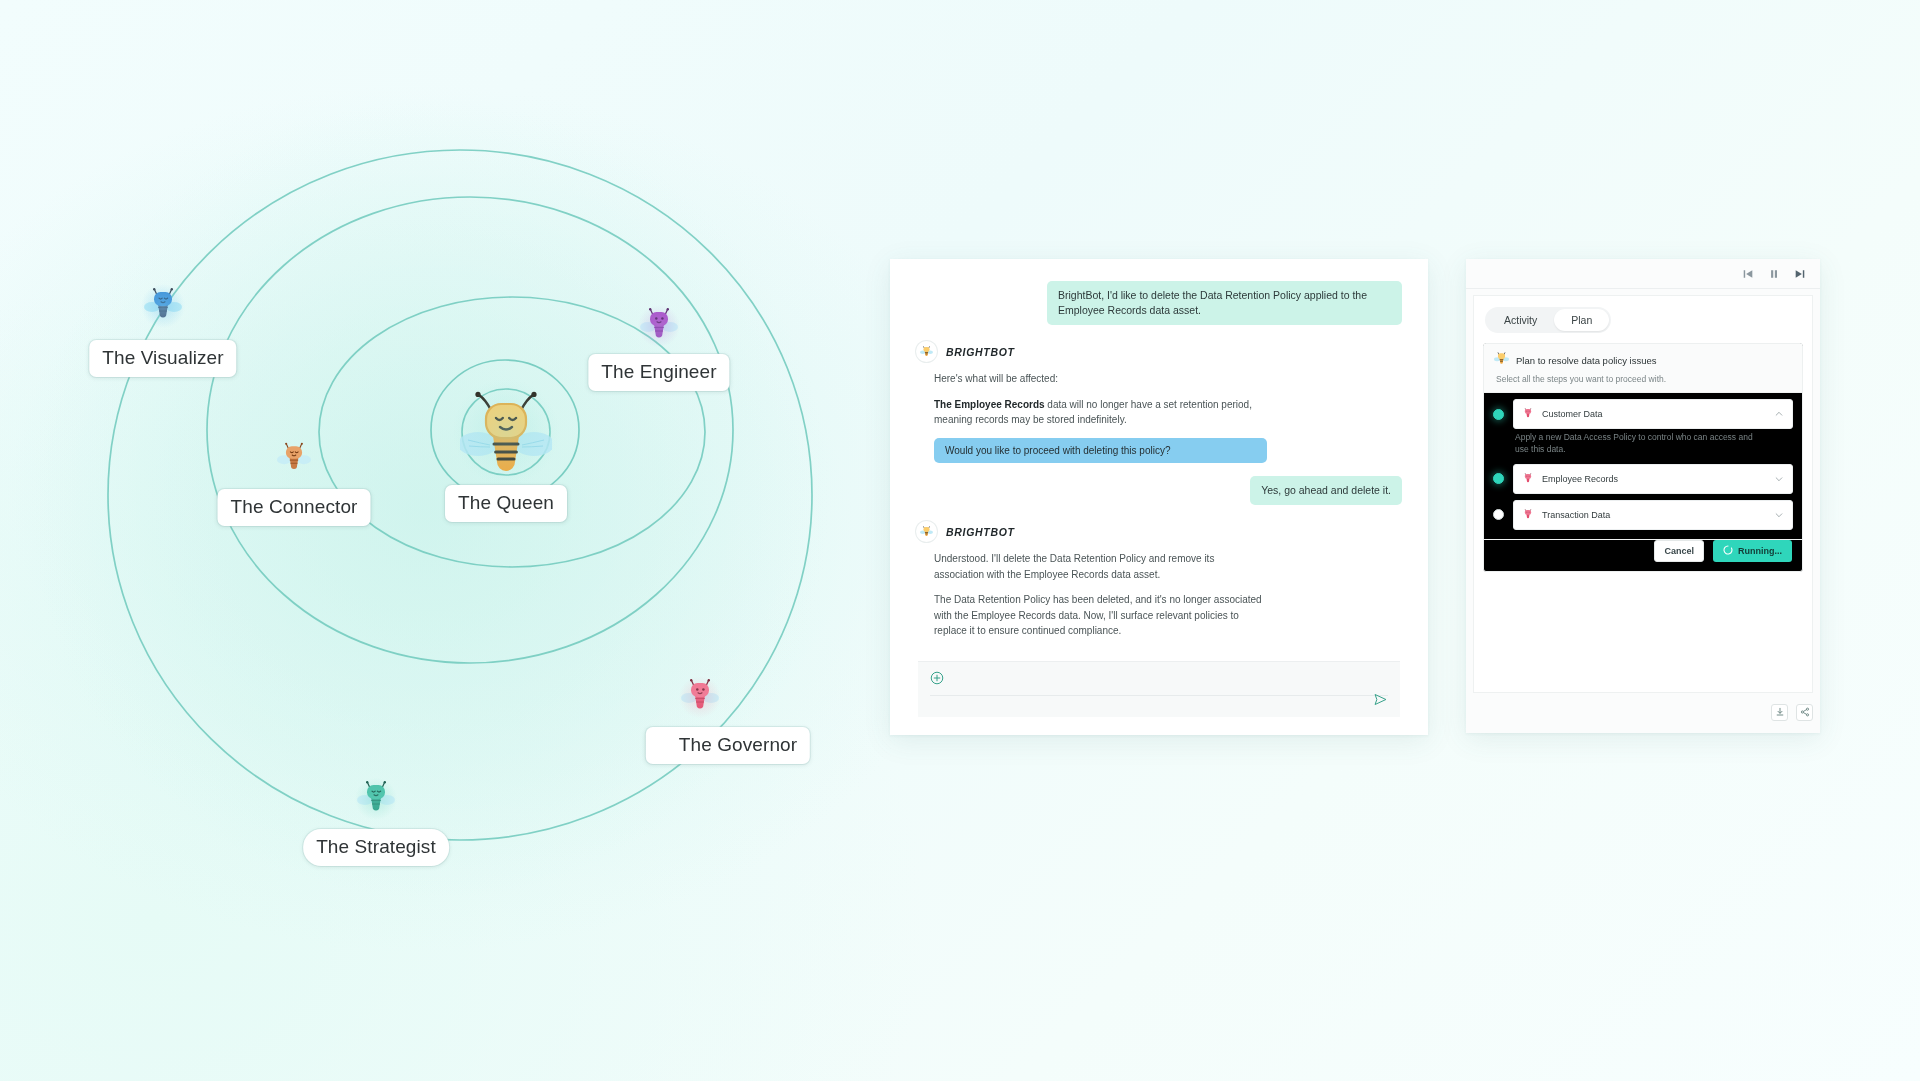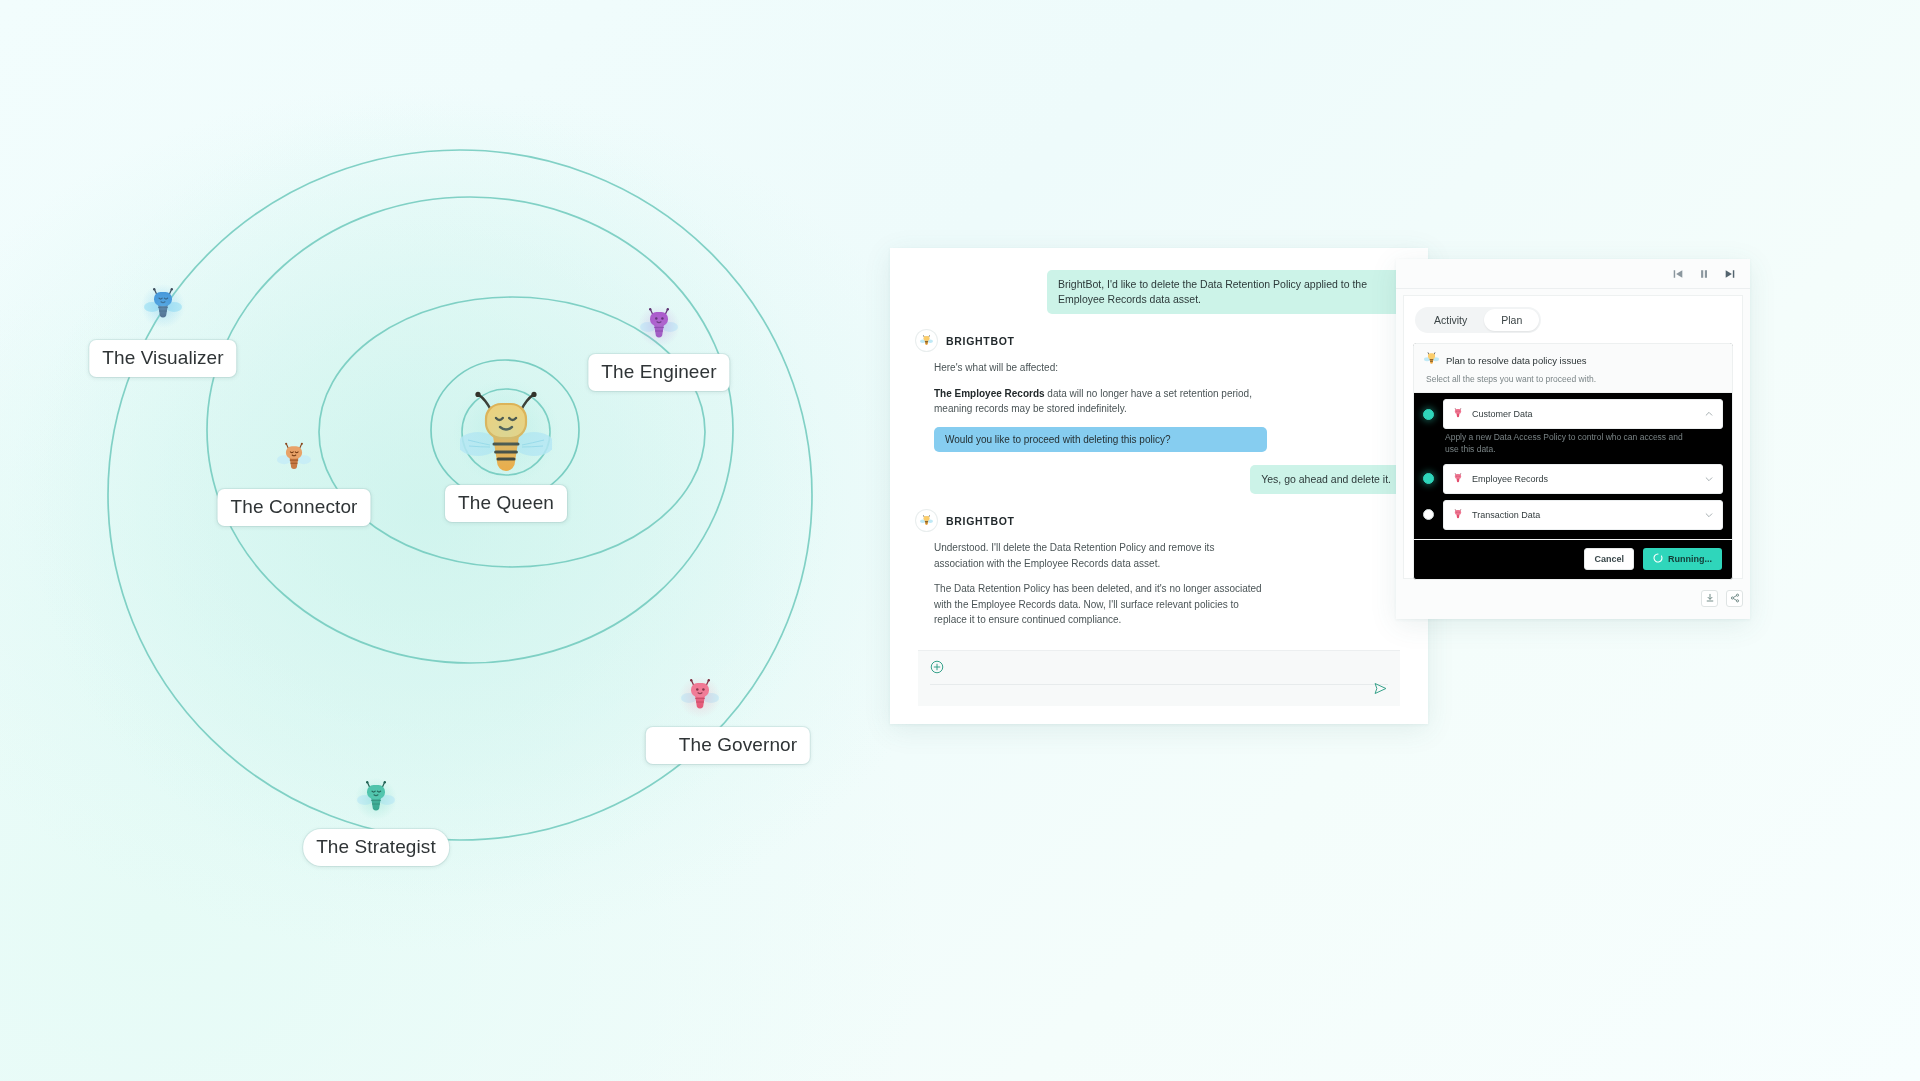--- a/index.html
+++ b/index.html
@@ -41,41 +41,41 @@
     font-size: 19px;
     color: #2f3436;
     letter-spacing: .1px;
     white-space: nowrap;
     box-shadow: 0 1px 4px rgba(40,80,80,.13), 0 0 0 1px rgba(180,215,212,.35);
   }
 
   
   #chat-panel {
     position: absolute;
-    left: 890px; top: 248px;
+    left: 890px; top: 259px;
     width: 538px; height: 476px;
     background: #ffffff;
     box-shadow: 0 6px 26px rgba(60,110,110,.10), 0 1px 3px rgba(60,110,110,.07);
   }
   #chat-scroll {
     position: absolute; left: 0; top: 0; right: 0; bottom: 70px;
     padding: 22px 26px 0 26px;
     overflow: hidden;
   }
   .msg-user-row { display: flex; justify-content: flex-end; margin-bottom: 16px; }
   .msg-user {
     background: #ccf3e8;
     color: #2d3a3a;
     font-size: 10.5px;
     line-height: 1.45;
     border-radius: 5px;
     padding: 7px 11px;
     max-width: 355px;
   }
-  .bot-head { display: flex; align-items: center; gap: 9px; margin-bottom: 9px; }
+  .bot-head { display: flex; align-items: center; gap: 9px; margin-bottom: 9px; font-style: italic; }
   .bot-avatar {
     width: 21px; height: 21px; border-radius: 50%;
     background: #fff;
     box-shadow: 0 0 0 1px #e9eeee;
     display: flex; align-items: center; justify-content: center;
   }
   .bot-name {
     font-size: 10.5px; font-weight: bold; letter-spacing: .7px; color: #21282b;
   }
   .bot-body { padding-left: 18px; }
@@ -104,22 +104,22 @@
   .plus-icon { width: 14px; height: 14px; }
   .composer-rule {
     position: absolute; left: 12px; right: 12px; top: 33px;
     height: 1px; background: #e7ebec;
   }
   .send-icon { position: absolute; right: 12px; bottom: 6px; }
 
   
   #plan-panel {
     position: absolute;
-    left: 1396px; top: 259px;
-    width: 354px; height: 360px;
+    left: 1466px; top: 259px;
+    width: 354px; height: 474px;
     background: #fbfcfc;
     box-shadow: 0 6px 26px rgba(60,110,110,.10), 0 1px 3px rgba(60,110,110,.07);
   }
   #plan-topbar {
     height: 30px; border-bottom: 1px solid #eceff0;
     display: flex; align-items: center; justify-content: flex-end;
     gap: 14px; padding-right: 14px;
     background: #fbfcfc;
   }
   .xport-btn { display: flex; align-items: center; cursor: pointer; }
@@ -174,21 +174,21 @@
   }
   .step-label { font-size: 9px; color: #333c3e; flex: 1 1 auto; }
   .chev { flex: 0 0 auto; }
   .step-desc {
     font-size: 8.5px; color: #79८385; color: #798385; line-height: 1.45;
     margin: 2px 0 2px 31px; max-width: 245px;
   }
   #plan-actions {
     display: flex; justify-content: flex-end; align-items: center; gap: 9px;
     border-top: 1px solid #f0f2f2;
-    margin-top: 9px; padding: 8px 10px 9px;
+    margin-top: 9px; padding: 0 10px 9px;
   }
   .btn-cancel {
     font-size: 9px; font-weight: bold; color: #39474a;
     background: #fff; border: 1px solid #e4e8e8;
     border-radius: 3px; padding: 5px 9px; cursor: pointer;
   }
   .btn-running {
     display: flex; align-items: center; gap: 5px;
     font-size: 9px; font-weight: bold; color: #143b36;
     background: #2fd6bb; border: none;

